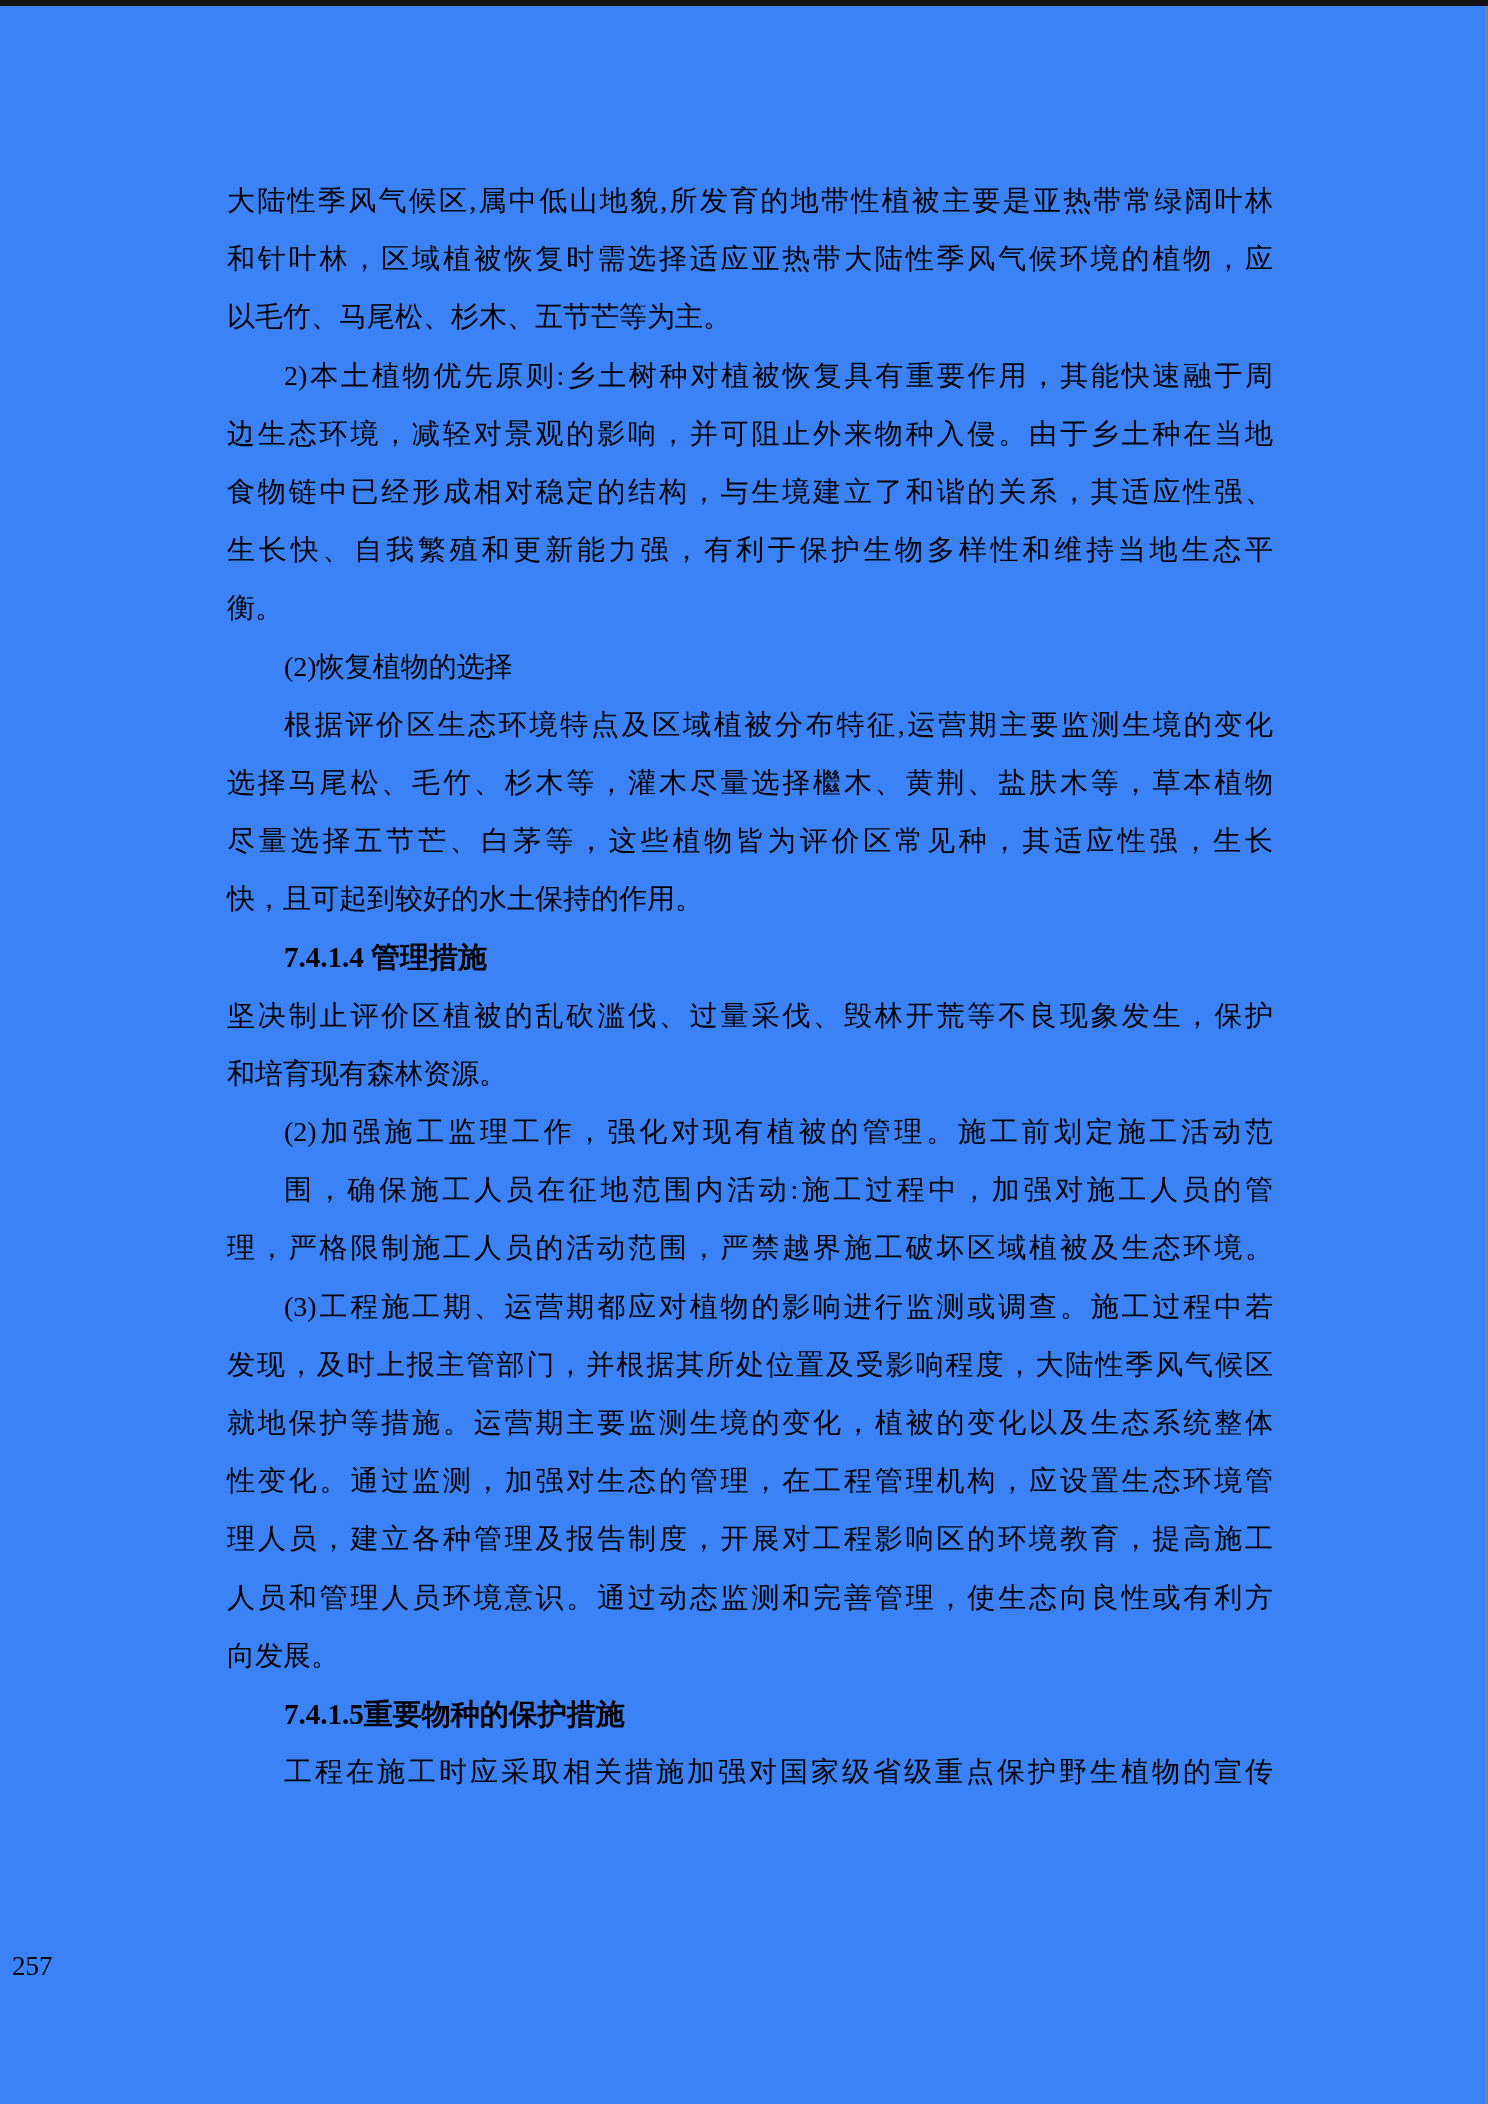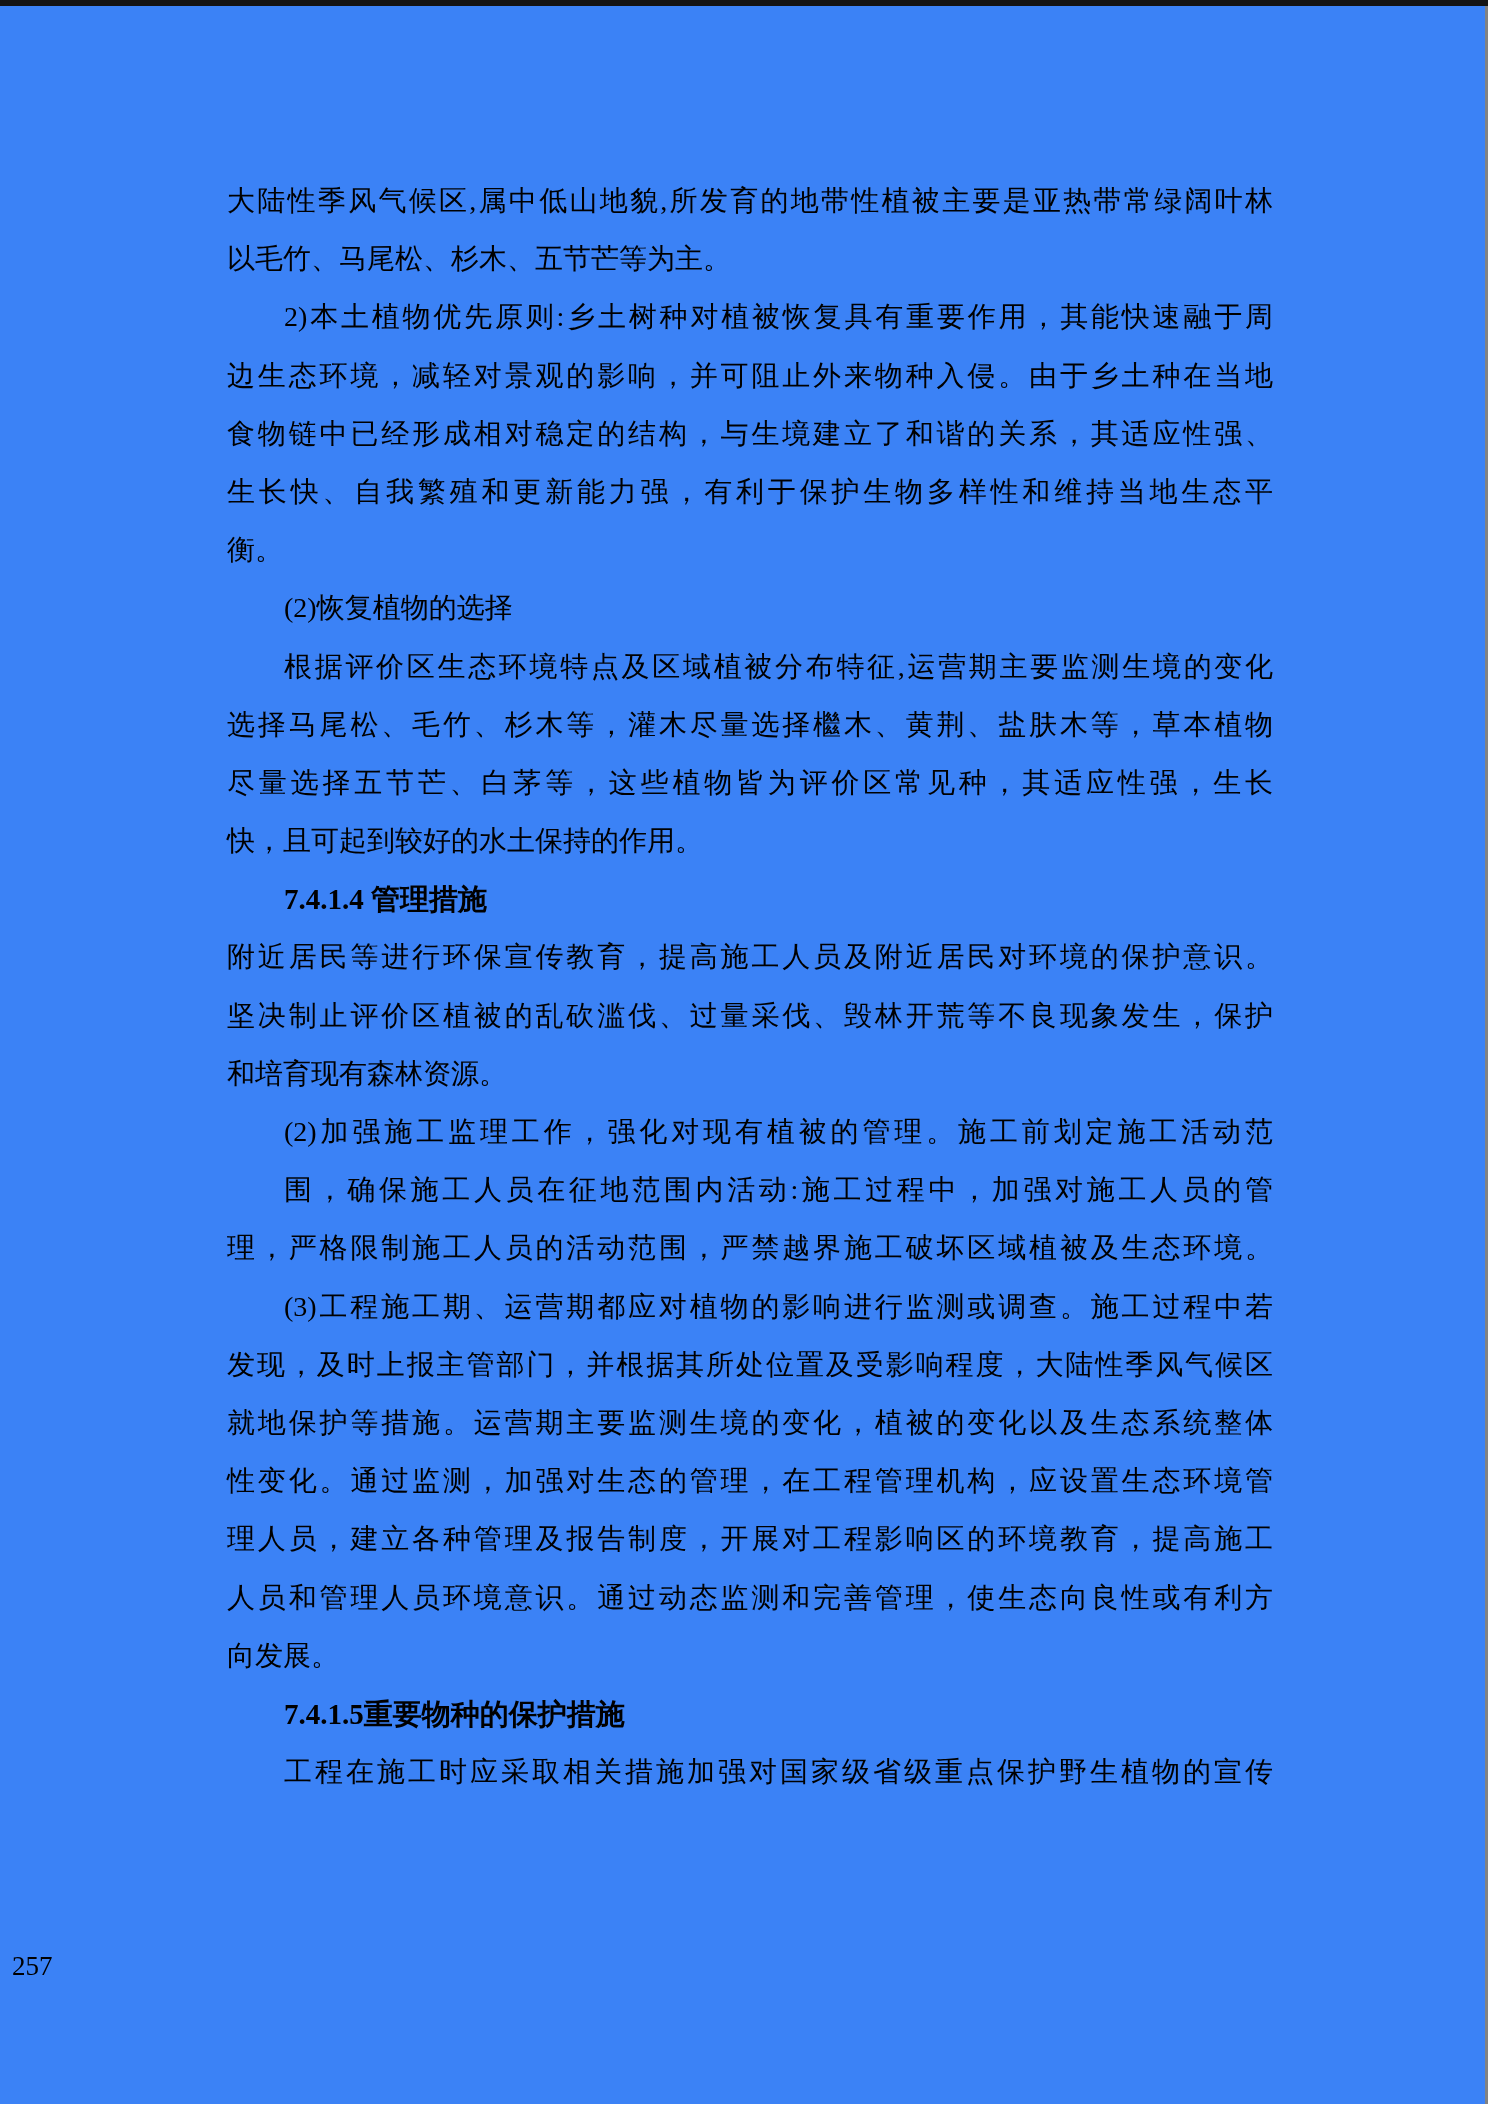--- a/index.html
+++ b/index.html
@@ -72,33 +72,33 @@
   }
 </style>
 </head>
 <body>
 
 <div class="page" style="color: rgb(0, 0, 0); background: #3b82f6;">
   <div class="top-bar" style="background: rgb(20, 20, 20);"></div>
   <div class="right-border" style="background: rgb(130, 130, 130);"></div>
   <div class="content" id="content">
       <div class="line fill">大陆性季风气候区,属中低山地貌,所发育的地带性植被主要是亚热带常绿阔叶林</div>
+      <div class="line fill">和针叶林，区域植被恢复时需选择适应亚热带大陆性季风气候环境的植物，应</div>
       <div class="line">以毛竹、马尾松、杉木、五节芒等为主。</div>
       <div class="line fill ind2">2)本土植物优先原则:乡土树种对植被恢复具有重要作用，其能快速融于周</div>
       <div class="line fill">边生态环境，减轻对景观的影响，并可阻止外来物种入侵。由于乡土种在当地</div>
       <div class="line fill">食物链中已经形成相对稳定的结构，与生境建立了和谐的关系，其适应性强、</div>
       <div class="line fill">生长快、自我繁殖和更新能力强，有利于保护生物多样性和维持当地生态平</div>
       <div class="line">衡。</div>
       <div class="line ind2">(2)恢复植物的选择</div>
       <div class="line fill ind2">根据评价区生态环境特点及区域植被分布特征,运营期主要监测生境的变化</div>
       <div class="line fill">选择马尾松、毛竹、杉木等，灌木尽量选择檵木、黄荆、盐肤木等，草本植物</div>
       <div class="line fill">尽量选择五节芒、白茅等，这些植物皆为评价区常见种，其适应性强，生长</div>
       <div class="line">快，且可起到较好的水土保持的作用。</div>
       <div class="line bold ind2">7.4.1.4 管理措施</div>
-      <div class="line fill">附近居民等进行环保宣传教育，提高施工人员及附近居民对环境的保护意识。</div>
       <div class="line fill">坚决制止评价区植被的乱砍滥伐、过量采伐、毁林开荒等不良现象发生，保护</div>
       <div class="line">和培育现有森林资源。</div>
       <div class="line fill ind2">(2)加强施工监理工作，强化对现有植被的管理。施工前划定施工活动范</div>
       <div class="line fill ind2">围，确保施工人员在征地范围内活动:施工过程中，加强对施工人员的管</div>
       <div class="line fill">理，严格限制施工人员的活动范围，严禁越界施工破坏区域植被及生态环境。</div>
       <div class="line fill ind2">(3)工程施工期、运营期都应对植物的影响进行监测或调查。施工过程中若</div>
       <div class="line fill">发现，及时上报主管部门，并根据其所处位置及受影响程度，大陆性季风气候区</div>
       <div class="line fill">就地保护等措施。运营期主要监测生境的变化，植被的变化以及生态系统整体</div>
       <div class="line fill">性变化。通过监测，加强对生态的管理，在工程管理机构，应设置生态环境管</div>
       <div class="line fill">理人员，建立各种管理及报告制度，开展对工程影响区的环境教育，提高施工</div>

